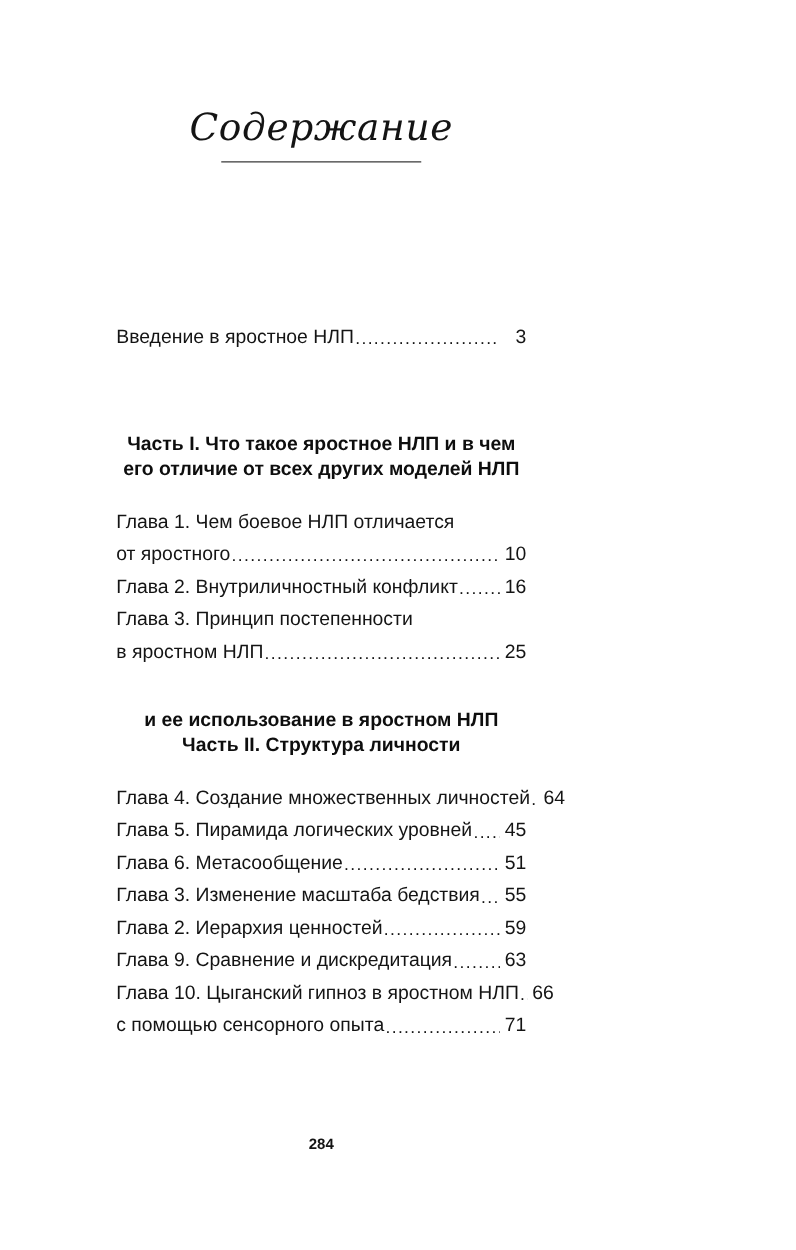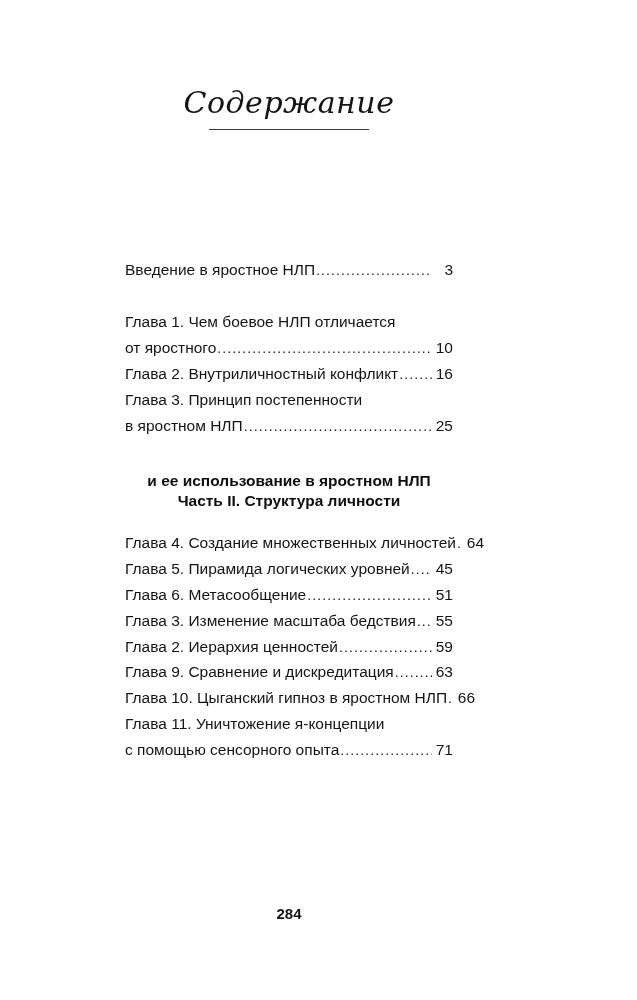--- a/index.html
+++ b/index.html
@@ -14,21 +14,20 @@
     color: #1a1a1a;
     position: relative;
     overflow: hidden;
   }
   .page {
     width: 514px;
     height: 1000px;
     position: relative;
     box-sizing: border-box;
     padding: 0 93px;
-    margin-left: 32px;
   }
   .toc-title {
     text-align: center;
     font-family: "DejaVu Serif", serif;
     font-style: italic;
     font-size: 30px;
     font-weight: 400;
     letter-spacing: 0.5px;
     color: #141414;
     padding-top: 85px;
@@ -80,21 +79,21 @@
   }
   .part-heading .ln { display: block; }
   .gap-intro { height: 26px; }
   .entry-group { margin-bottom: 5px; }
   .folio {
     position: absolute;
     left: 0;
     right: 0;
     bottom: 78px;
     text-align: center;
-    font-size: 15px;
+    font-size: 12px;
     font-weight: bold;
     color: #141414;
   }
 </style>
 </head>
 <body>
 
 <div class="page">
 
   <h1 class="toc-title">Содержание</h1>
@@ -102,20 +101,24 @@
 
   <div class="toc-body" id="toc-body">
       <div class="entry-group">
         <div class="entry">
           <span class="label">Введение в яростное НЛП</span>
           <span class="dots">........................................................................................................................................................................................................</span>
           <span class="page-num">3</span>
         </div>
       </div>
       <div class="gap-intro"></div>
+      <div class="part-heading">
+        <span class="ln">Часть I. Что такое яростное НЛП и в чем</span>
+        <span class="ln">его отличие от всех других моделей НЛП</span>
+      </div>
       <div class="entry-group">
         <div class="entry nodots">
           <span class="label">Глава 1. Чем боевое НЛП отличается</span>
         </div>
         <div class="entry">
           <span class="label">от яростного</span>
           <span class="dots">........................................................................................................................................................................................................</span>
           <span class="page-num">10</span>
         </div>
       </div>
@@ -183,23 +186,20 @@
         </div>
       </div>
       <div class="entry-group">
         <div class="entry">
           <span class="label">Глава 10. Цыганский гипноз в яростном НЛП</span>
           <span class="dots">........................................................................................................................................................................................................</span>
           <span class="page-num">66</span>
         </div>
       </div>
       <div class="entry-group">
-        <div class="entry nodots">
-          <span class="label">Глава 11. Уничтожение я-концепции</span>
-        </div>
         <div class="entry">
           <span class="label">с помощью сенсорного опыта</span>
           <span class="dots">........................................................................................................................................................................................................</span>
           <span class="page-num">71</span>
         </div>
       </div>
     </div>
 
   <div class="folio">284</div>
 </div>

